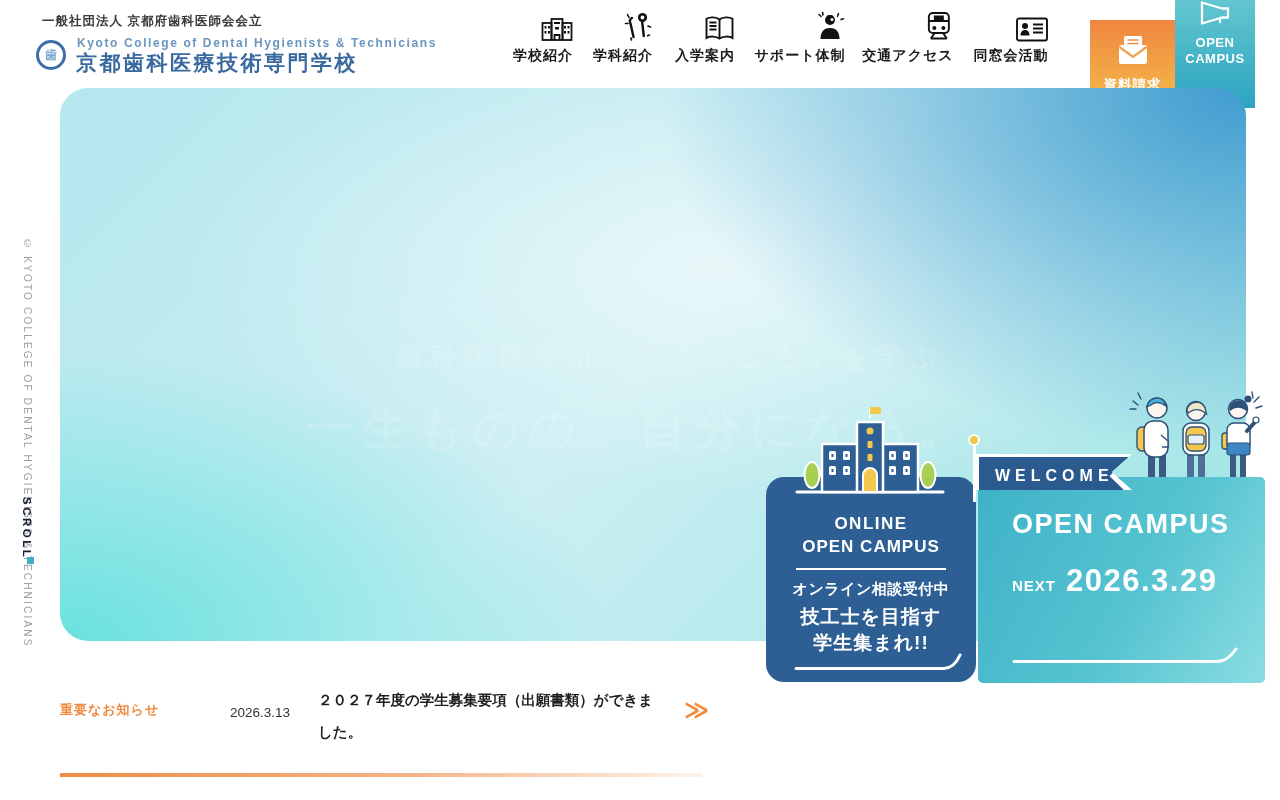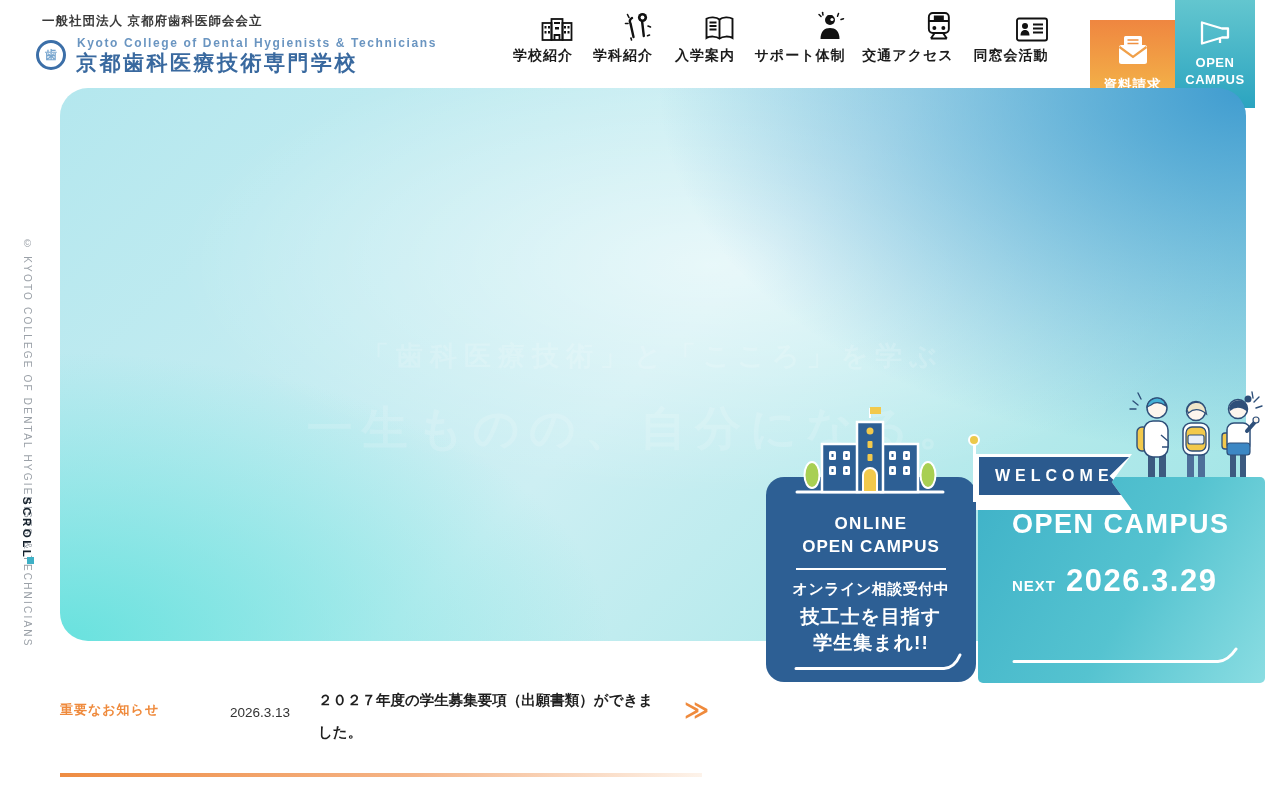--- a/index.html
+++ b/index.html
@@ -18,21 +18,21 @@
               align-items:flex-end; gap:5px; cursor:pointer; }
   .nav-item .ic { height:32px; display:flex; align-items:flex-end; }
   .nav-item .lb { font-size:14px; font-weight:700; color:#1c1c1c; letter-spacing:1px; white-space:nowrap; }
 
   .btn-request { position:absolute; left:1090px; top:0; width:85px; height:88px;
                  background:linear-gradient(180deg,#ef8640 0%,#f4bb4a 100%);
                  display:flex; flex-direction:column; align-items:center; justify-content:center; gap:6px; cursor:pointer;margin-top:20px; }
   .btn-request .lb { color:#fff; font-size:13.5px; font-weight:700; letter-spacing:1px; }
   .btn-oc { position:absolute; left:1175px; top:0; width:80px; height:108px;
             background:linear-gradient(180deg,#63c6cf 0%,#2ba4c0 100%);
-            display:flex; flex-direction:column; align-items:center; justify-content:center; gap:3px; cursor:pointer; }
+            display:flex; flex-direction:column; align-items:center; justify-content:flex-start; gap:3px; cursor:pointer; }
   .btn-oc .lb { color:#fff; font-size:13px; font-weight:700; letter-spacing:.5px; line-height:1.25; text-align:center; }
 
   
   .hero { position:absolute; left:60px; top:88px; width:1186px; height:553px; border-radius:28px;
     background:
       radial-gradient(90% 120% at 100% 0%, rgba(57,152,206,.95) 0%, rgba(57,152,206,0) 55%),
       radial-gradient(80% 90% at 0% 100%, rgba(99,225,221,.95) 0%, rgba(99,225,221,0) 58%),
       radial-gradient(60% 55% at 55% 32%, rgba(255,255,255,.55) 0%, rgba(255,255,255,0) 75%),
       linear-gradient(135deg,#b4e7ee 0%,#cdeff3 50%,#9ce4e4 100%);
     z-index:1; }
@@ -66,21 +66,21 @@
   .card-oc .title { margin-top:32px; font-size:27px; font-weight:700; letter-spacing:1.5px; }
   .card-oc .sub { margin-top:8px; font-size:18px; font-weight:700; letter-spacing:1px; }
   .card-oc .next-row { margin-top:23px; display:flex; align-items:baseline; gap:10px; }
   .card-oc .next { font-size:15px; font-weight:700; letter-spacing:1px; }
   .card-oc .date { font-size:31px; font-weight:700; letter-spacing:1.5px; }
   .card-oc svg.arrow { position:absolute; left:34px; bottom:18px; }
 
   .flag-pole { position:absolute; left:973px; top:444px; width:2.5px; height:58px; background:#fff; z-index:5; }
   .flag-ball { position:absolute; left:968px; top:434px; width:12px; height:12px; border-radius:50%;
                background:#ecc94b; border:2.5px solid #fff; z-index:5; }
-  .welcome-outer { position:absolute; left:976px; top:454px; width:156px; height:56px; z-index:6;
+  .welcome-outer { position:absolute; left:976px; top:454px; width:156px; height:36px; z-index:6;
                    background:#fff; clip-path:polygon(0 0,100% 0,87% 50%,100% 100%,0 100%); }
   .welcome-inner { position:absolute; left:3px; top:3px; width:150px; height:38px; background:#2b5a8e;
                    clip-path:polygon(0 0,100% 0,87% 50%,100% 100%,0 100%);
                    display:flex; align-items:center; padding-left:16px; }
   .welcome-inner span { color:#fff; font-size:16px; font-weight:700; letter-spacing:5px; }
 
   
   .news-head { position:absolute; left:60px; top:701px; font-size:13px; font-weight:700; color:#ef8a3c; letter-spacing:1px; }
   .news-date { position:absolute; left:230px; top:705px; font-size:13.5px; color:#333; }
   .news-text { position:absolute; left:318px; top:684px; width:346px; font-size:14.5px; font-weight:600;

